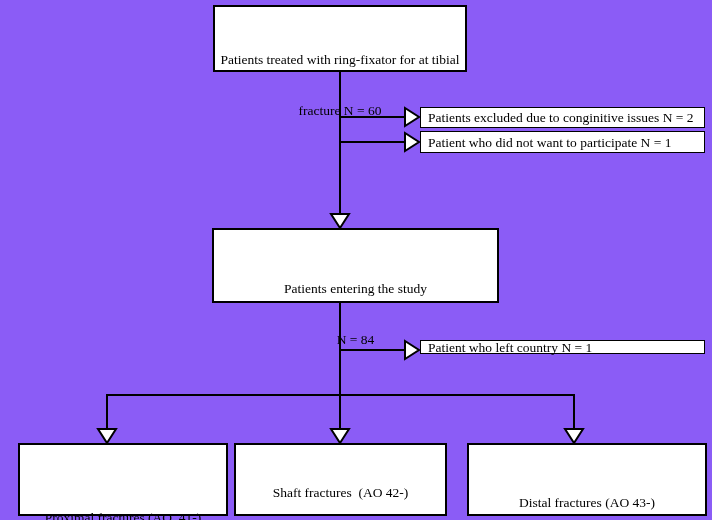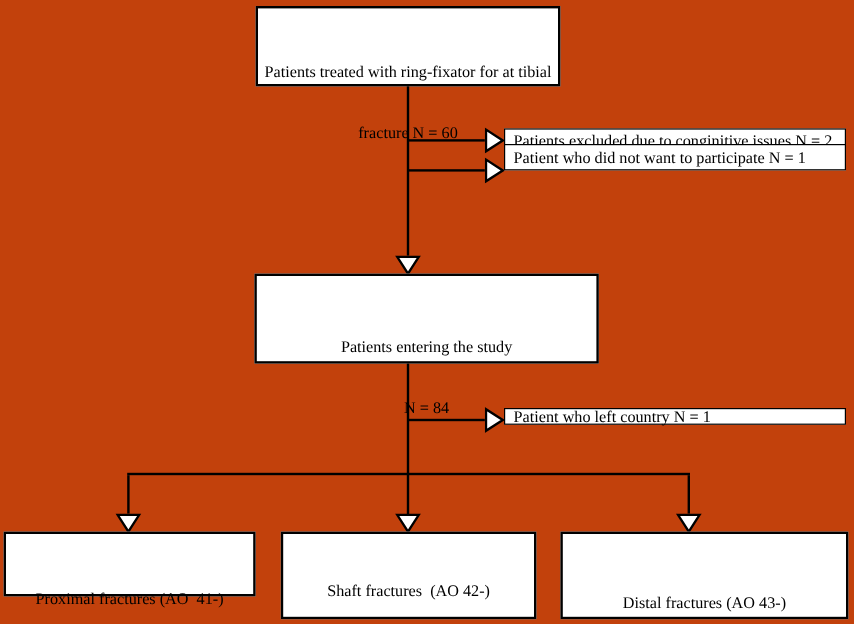--- a/index.html
+++ b/index.html
@@ -1,20 +1,20 @@
 <!DOCTYPE html>
 <html><head>
 <meta charset="utf-8">
 <style>
   html, body { margin: 0; padding: 0; background: #ffffff; }
   #canvas {
     position: relative;
     width: 712px;
     height: 520px;
-    background: #c2410c;
+    background: #8b5cf6;
     font-family: "Liberation Serif", "DejaVu Serif", serif;
     color: #000000;
     overflow: hidden;
   }
   .box {
     position: absolute;
     border: 2px solid #000000;
     background: #ffffff;
     box-sizing: border-box;
     text-align: center;
@@ -54,21 +54,21 @@
     <polygon points="1,2 1,20 15,11" fill="#ffffff" stroke="#000000" stroke-width="2"></polygon>
   </svg>
   <div class="excl" style="left:420px; top:107px; width:285px; height:21px;">
     <span>Patients excluded due to conginitive issues N = 2</span>
   </div>
 
   <div class="hline" style="left:340px; top:141px; width:64px; height:2px;"></div>
   <svg class="arrow" style="left:404px; top:131px;" width="17" height="22" viewBox="0 0 17 22">
     <polygon points="1,2 1,20 15,11" fill="#ffffff" stroke="#000000" stroke-width="2"></polygon>
   </svg>
-  <div class="excl" style="left:420px; top:120px; width:285px; height:22px;">
+  <div class="excl" style="left:420px; top:131px; width:285px; height:22px;">
     <span>Patient who did not want to participate N = 1</span>
   </div>
 
   <svg class="arrow" style="left:329px; top:213px;" width="22" height="16" viewBox="0 0 22 16">
     <polygon points="2,1 20,1 11,15" fill="#ffffff" stroke="#000000" stroke-width="2"></polygon>
   </svg>
 
   <div class="box" style="left:212px; top:228px; width:287px; height:75px; padding-top:16px;">
     <div>Patients entering the study</div>
     <div>N = 84</div>
@@ -93,21 +93,21 @@
 
   <svg class="arrow" style="left:329px; top:428px;" width="22" height="16" viewBox="0 0 22 16">
     <polygon points="2,1 20,1 11,15" fill="#ffffff" stroke="#000000" stroke-width="2"></polygon>
   </svg>
 
   <div class="vline" style="left:573px; top:396px; width:2px; height:32px;"></div>
   <svg class="arrow" style="left:563px; top:428px;" width="22" height="16" viewBox="0 0 22 16">
     <polygon points="2,1 20,1 11,15" fill="#ffffff" stroke="#000000" stroke-width="2"></polygon>
   </svg>
 
-  <div class="box" style="left:3px; top:443px; width:210px; height:54px; padding-top:11px;">
+  <div class="box" style="left:18px; top:443px; width:210px; height:73px; padding-top:30px;">
     <div>Proximal fractures (AO  41-)</div>
     
   </div>
 
   <div class="box" style="left:234px; top:443px; width:213px; height:73px; padding-top:5px;">
     <div>Shaft fractures  (AO 42-)</div>
     
   </div>
 
   <div class="box" style="left:467px; top:443px; width:240px; height:73px; padding-top:15px;">

